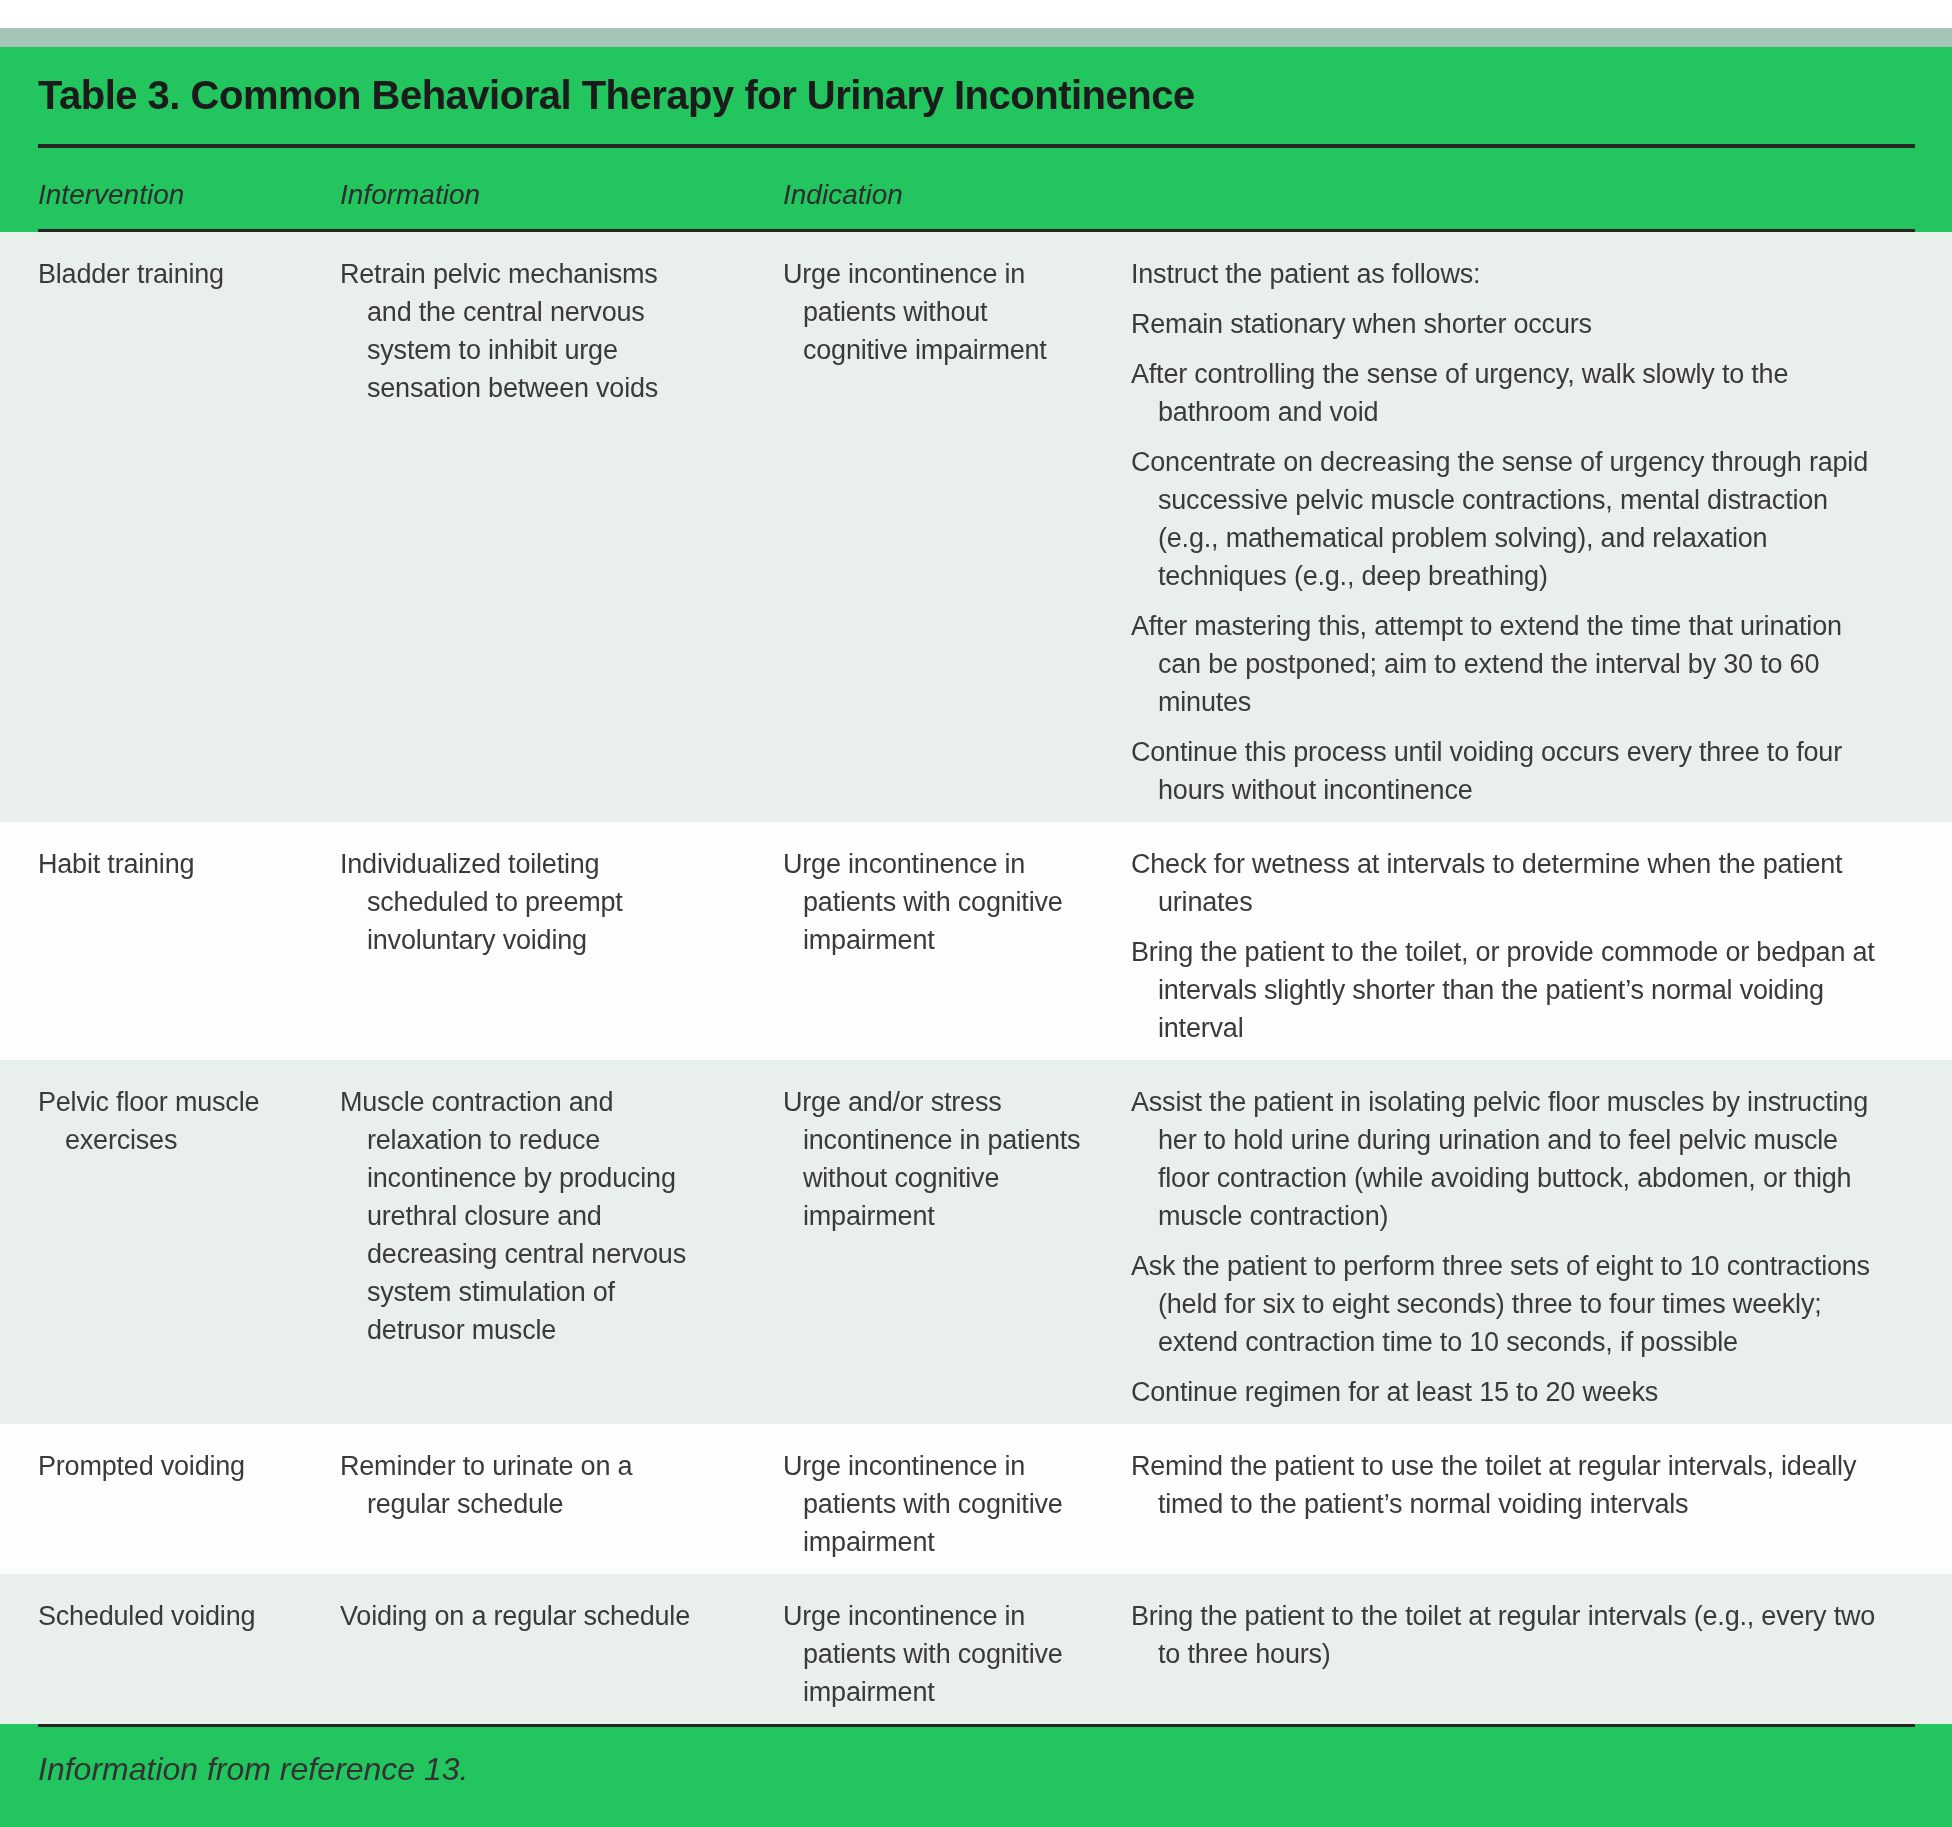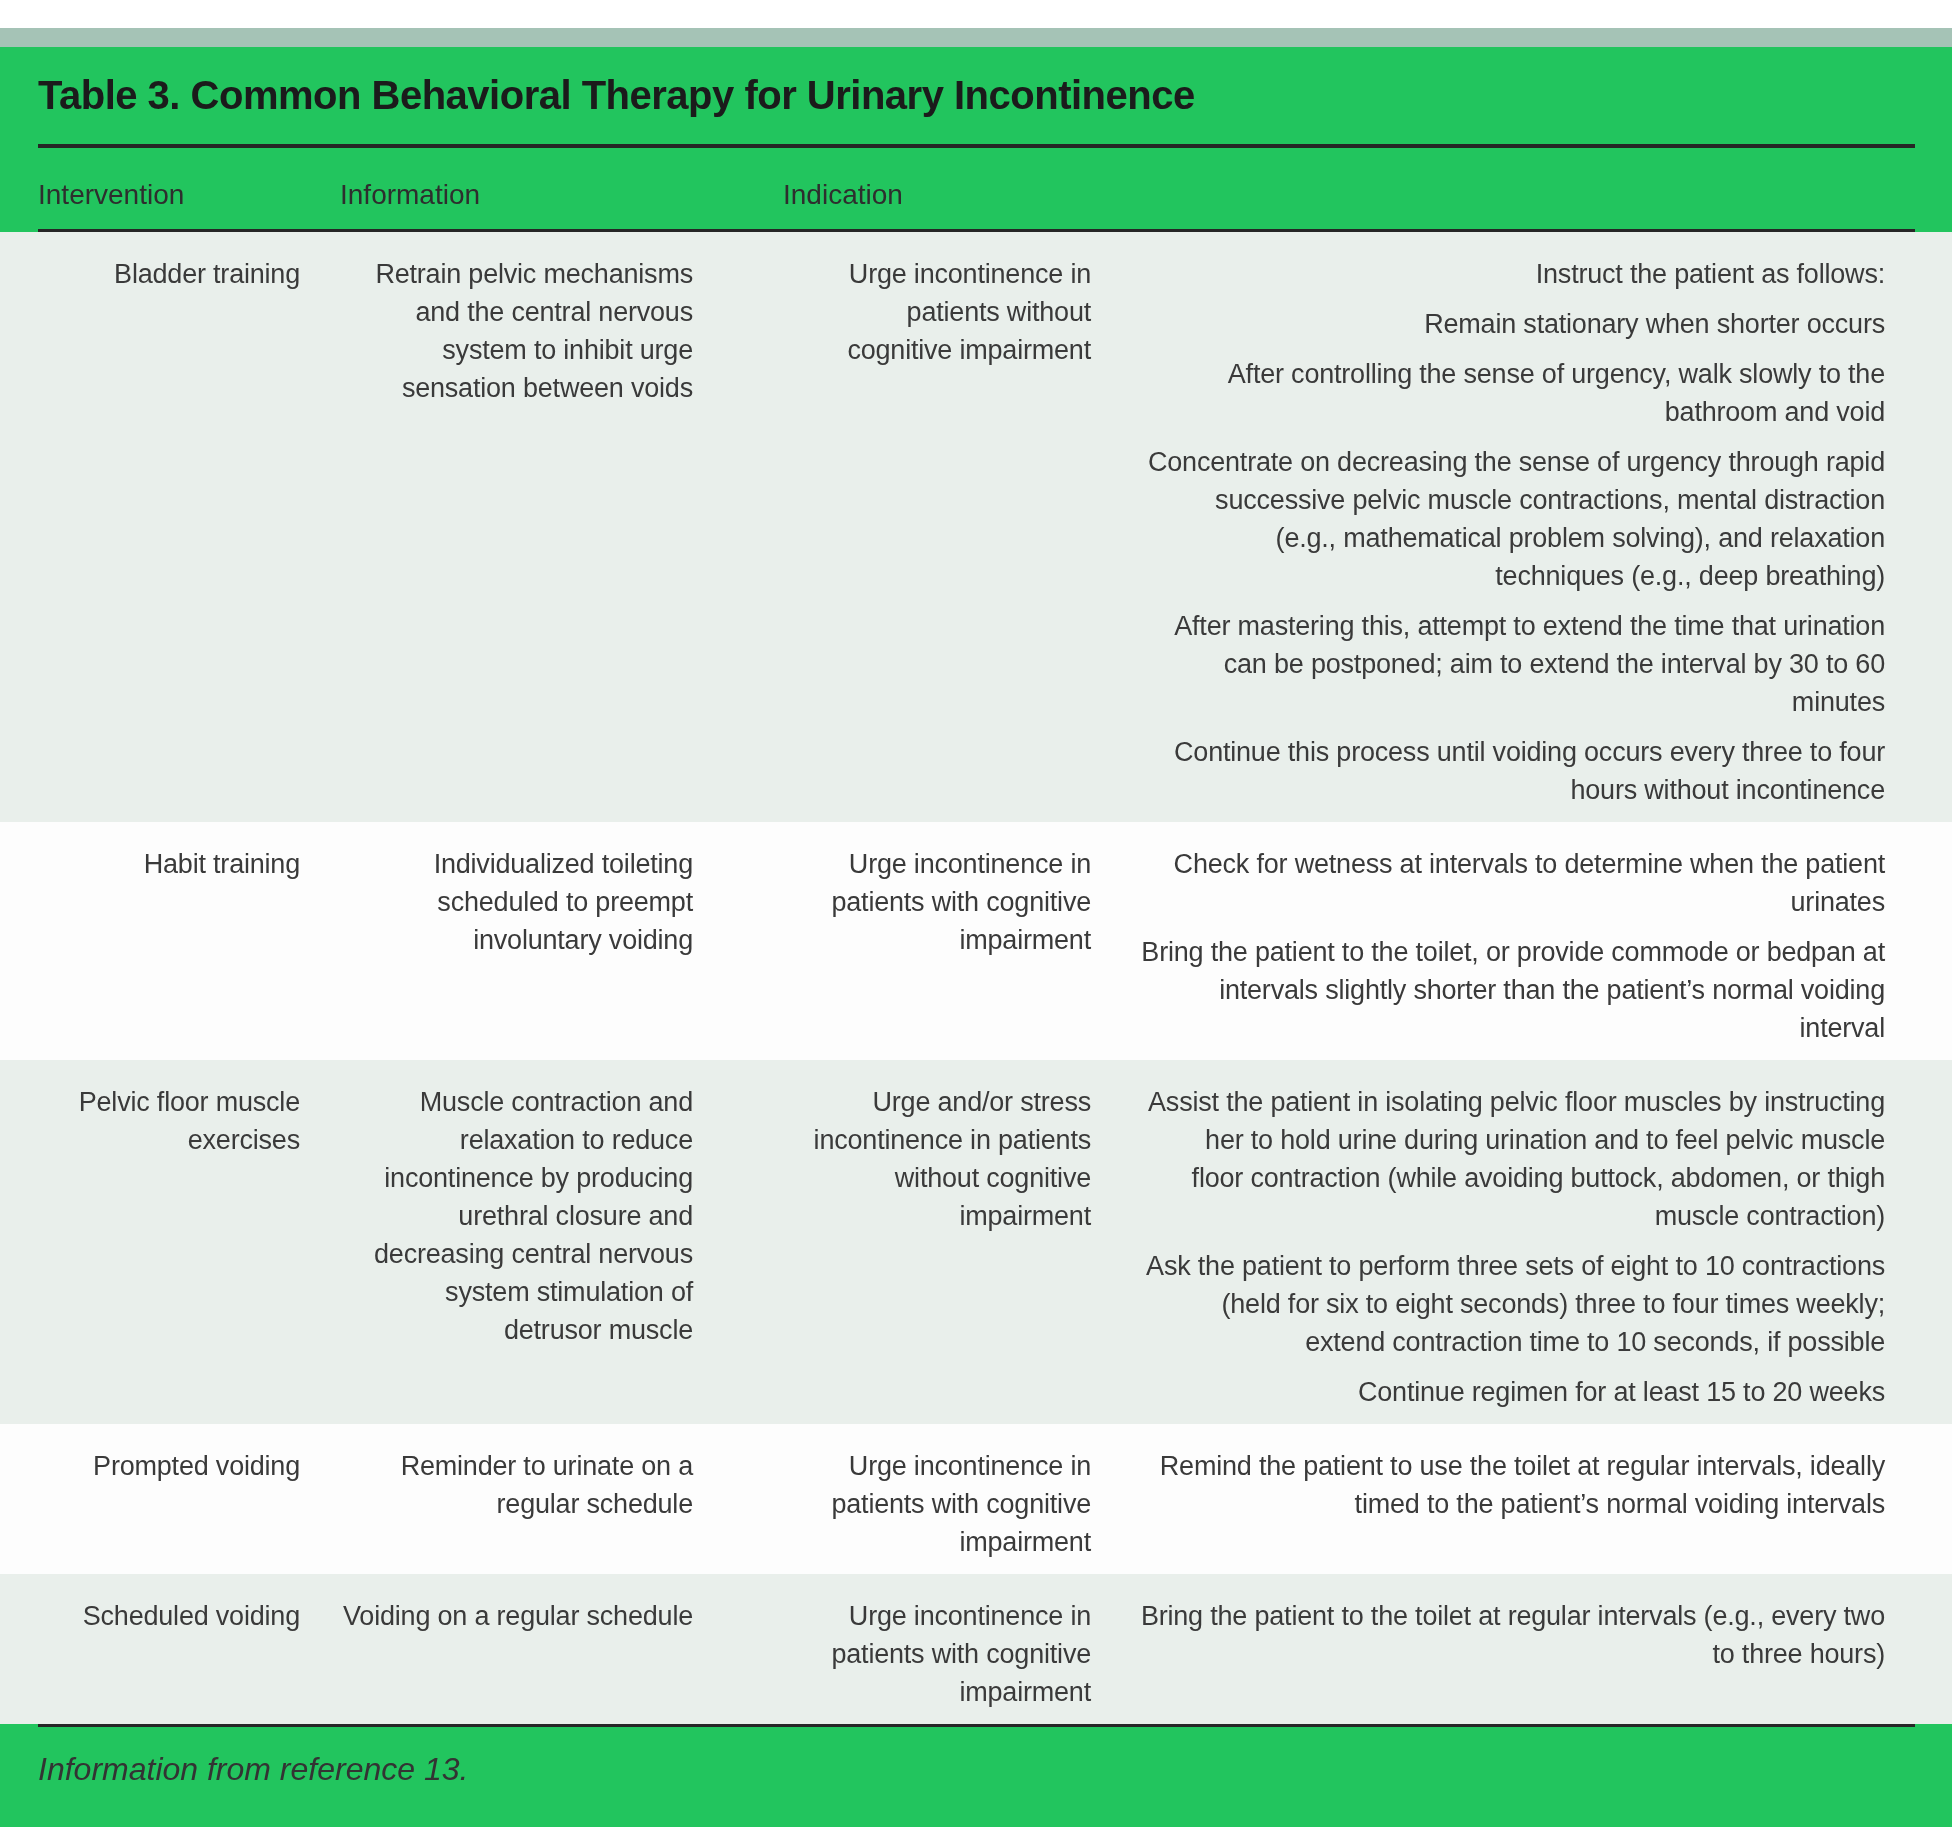--- a/index.html
+++ b/index.html
@@ -43,36 +43,36 @@
   .rule.header-rule { height: 3px; margin-top: 17px; }
   .rule.footer-rule { height: 3px; }
 
   .grid {
     display: grid;
     grid-template-columns: 302px 443px 348px 1fr;
   }
 
   .header-row { margin-top: 30px; }
   .hcell {
+    font-style: italic;
     font-size: 28px;
     line-height: 34px;
     color: #2e2e2e;
   }
 
   .row { width: 100%; }
   .row.stripe { background: #e9efeb; }
   .row.white  { background: #fdfdfd; }
   .row .grid { padding: 23px 37px 13px 38px; }
 
   .cell { font-size: 27px; line-height: 38px; letter-spacing: -0.2px; }
   .cell p {
     margin: 0 0 12px 0;
     padding-left: 27px;
     text-indent: -27px;
-    text-align: right;
   }
   .cell p:last-child { margin-bottom: 0; }
 
   .cell.intervention { padding-right: 40px; }
   .cell.description  { padding-right: 90px; }
   .cell.indication   { padding-right: 40px; }
   .cell.indication p { padding-left: 20px; text-indent: -20px; }
   .cell.procedure    { padding-right: 30px; }
 
   .footnote-area { margin-top: 0; }

